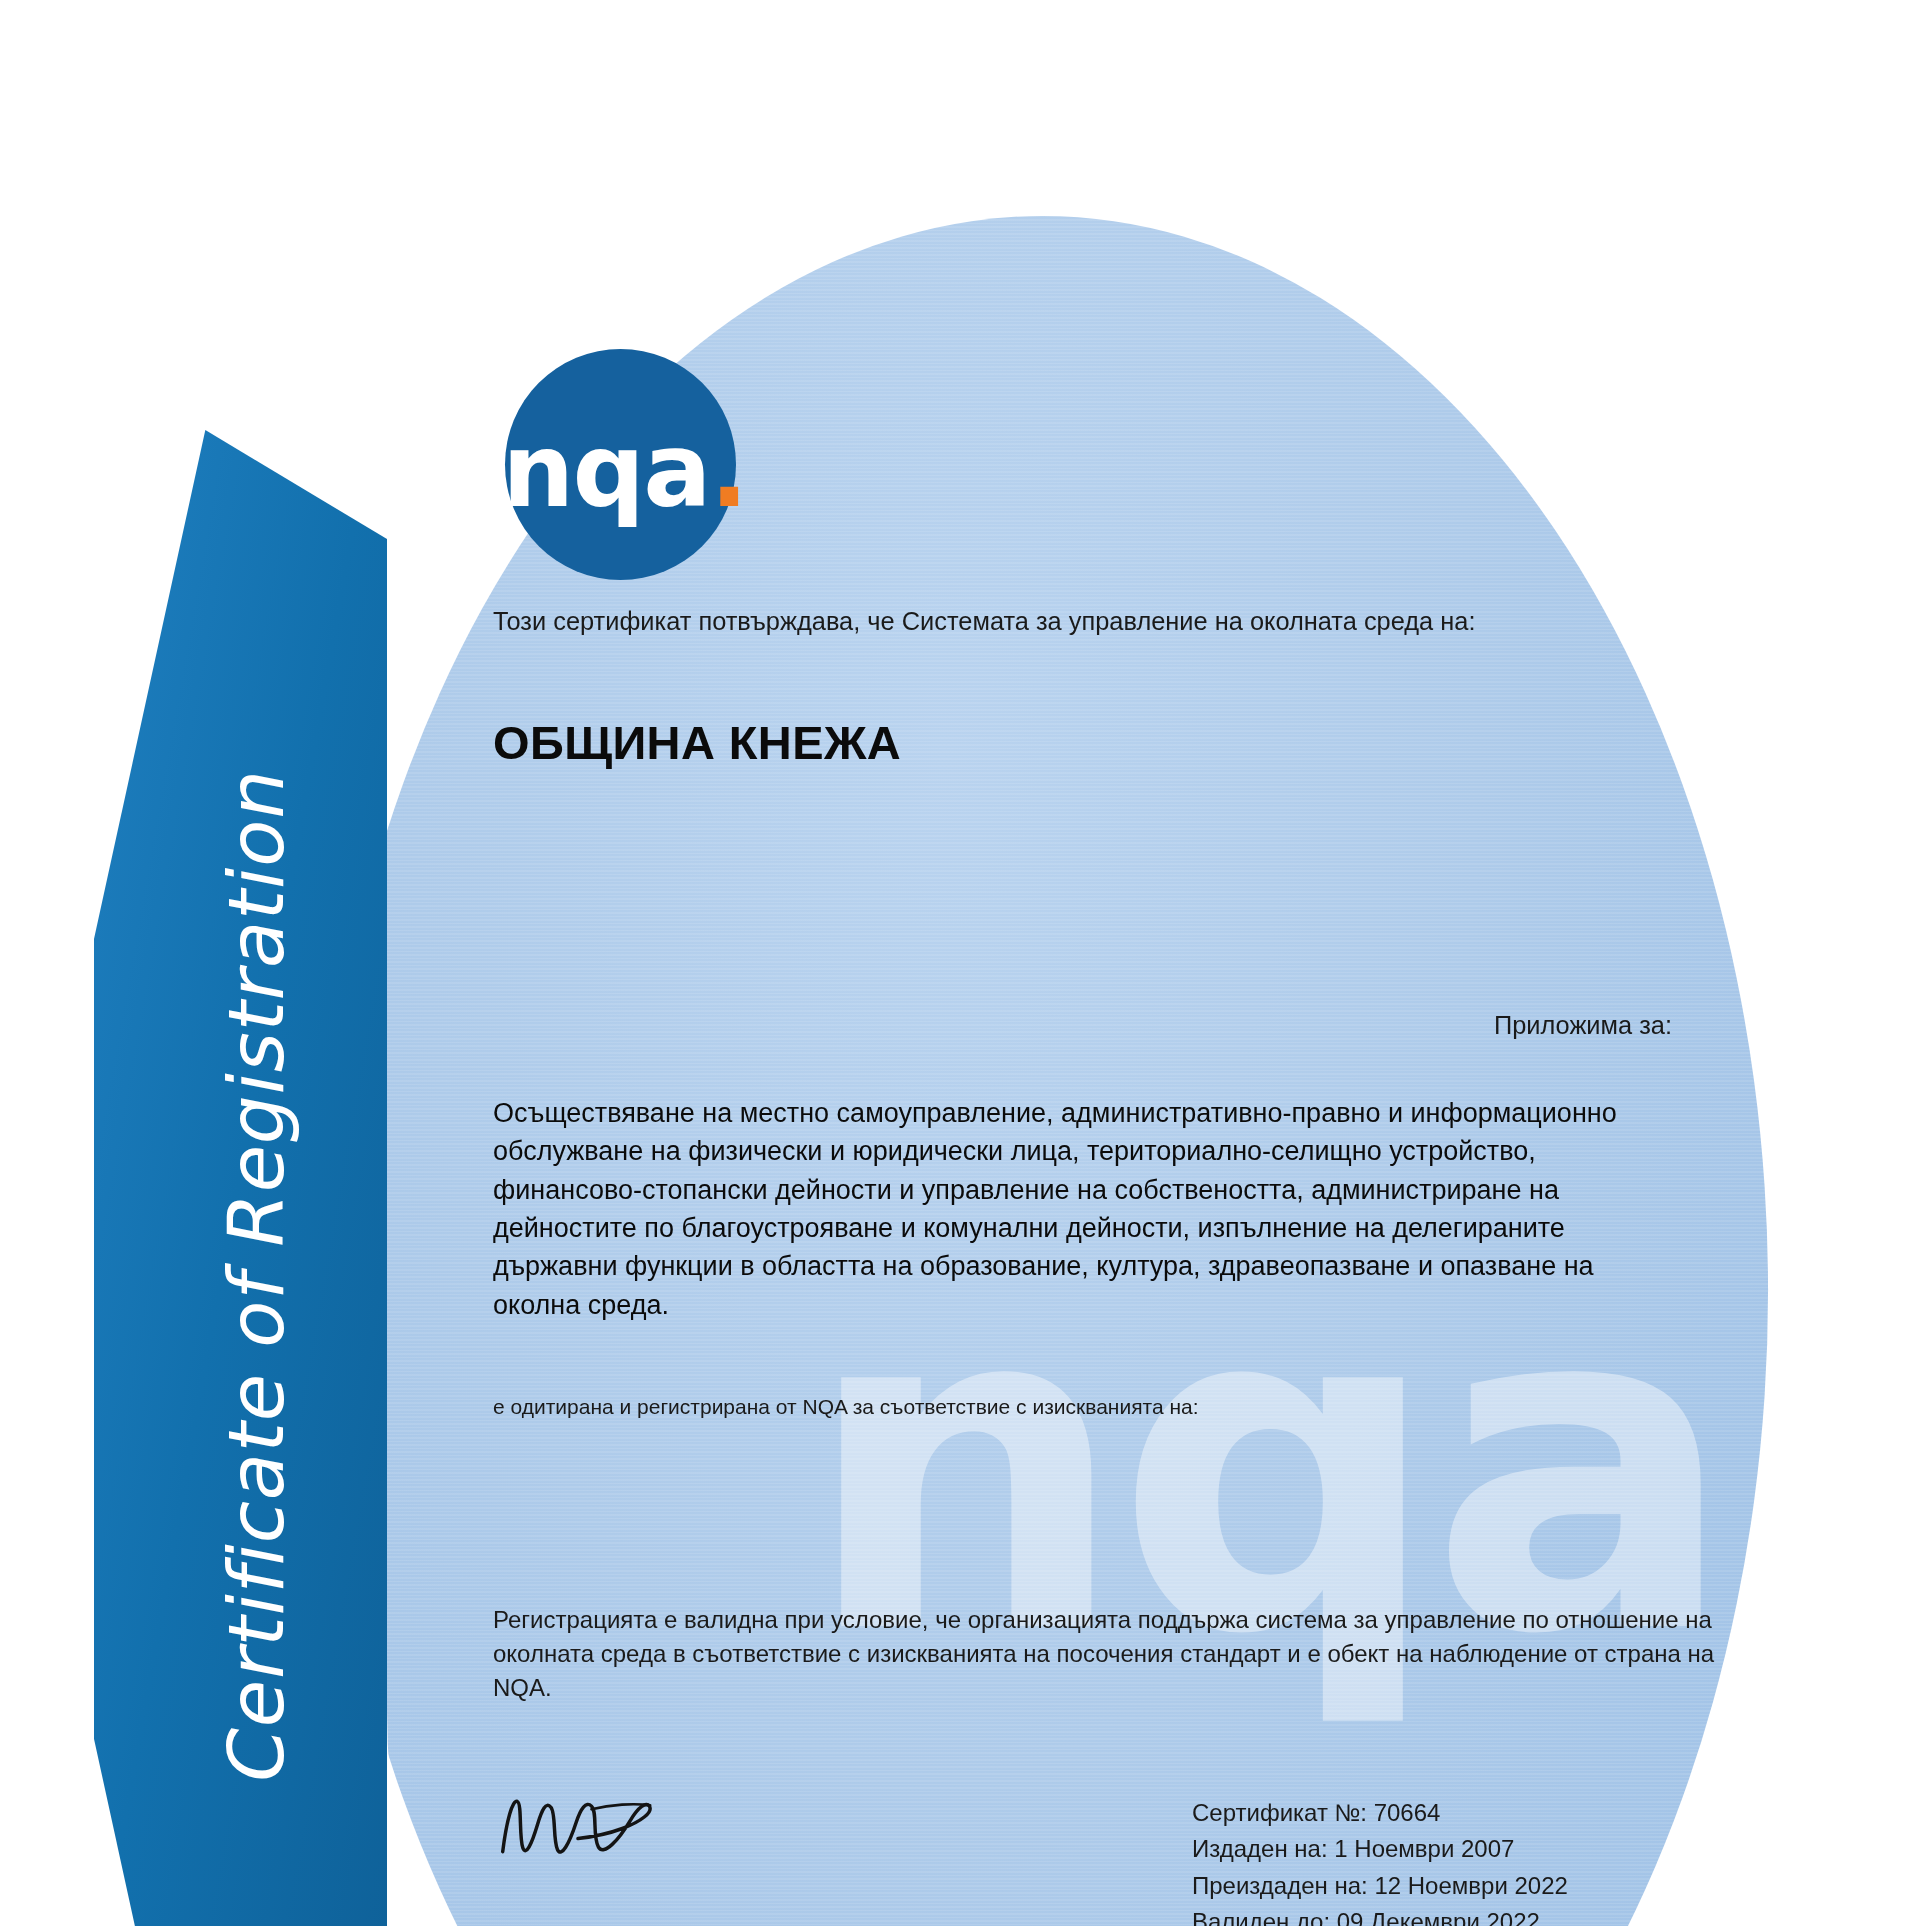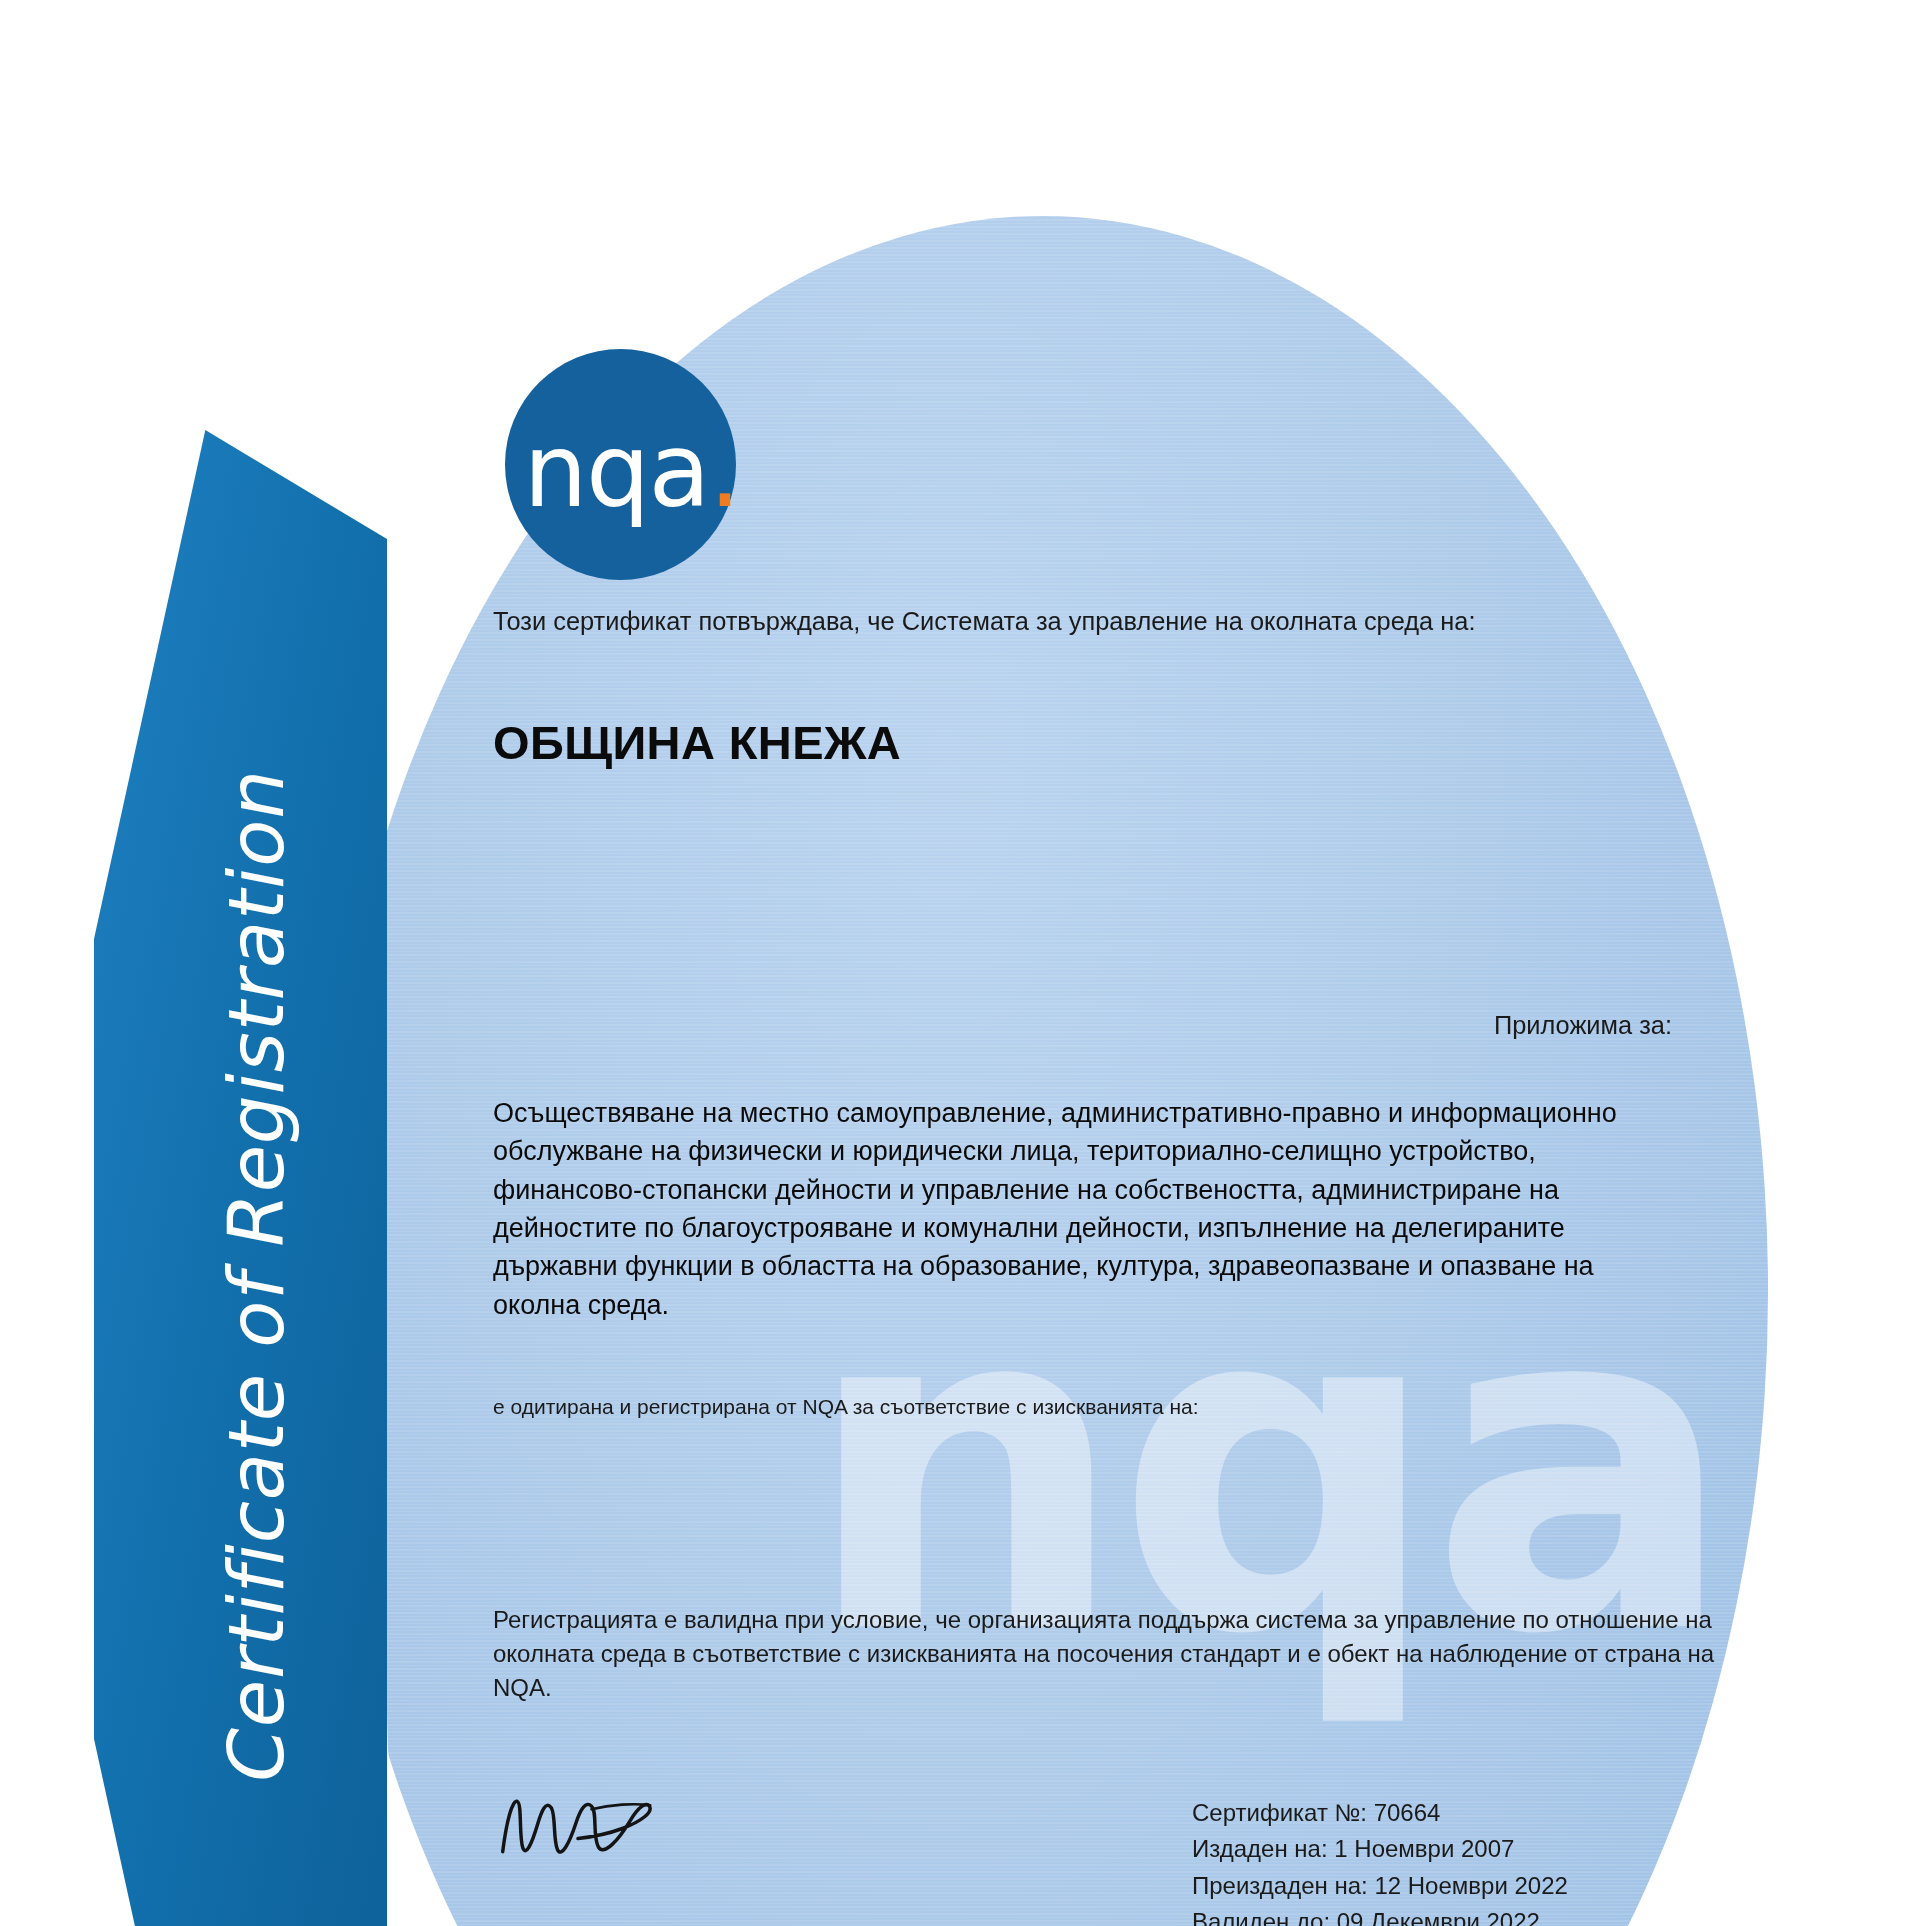--- a/index.html
+++ b/index.html
@@ -95,26 +95,26 @@
     height: 231px;
     border-radius: 50%;
     background: #15619e;
     display: flex;
     align-items: center;
     justify-content: center;
   }
   .logo-text {
     font-family: "DejaVu Sans", sans-serif;
     font-size: 101px;
-    font-weight: 400;
+    font-weight: 700;
     color: #ffffff;
     letter-spacing: -1.5px;
     line-height: 1;
     position: relative;
-    left: 11px;
+    left: 4px;
     top: 7px;
   }
   .logo-dot {
     color: #f07c22;
   }
 
   .lead {
     position: absolute;
     left: 493px;
     top: 604px;

